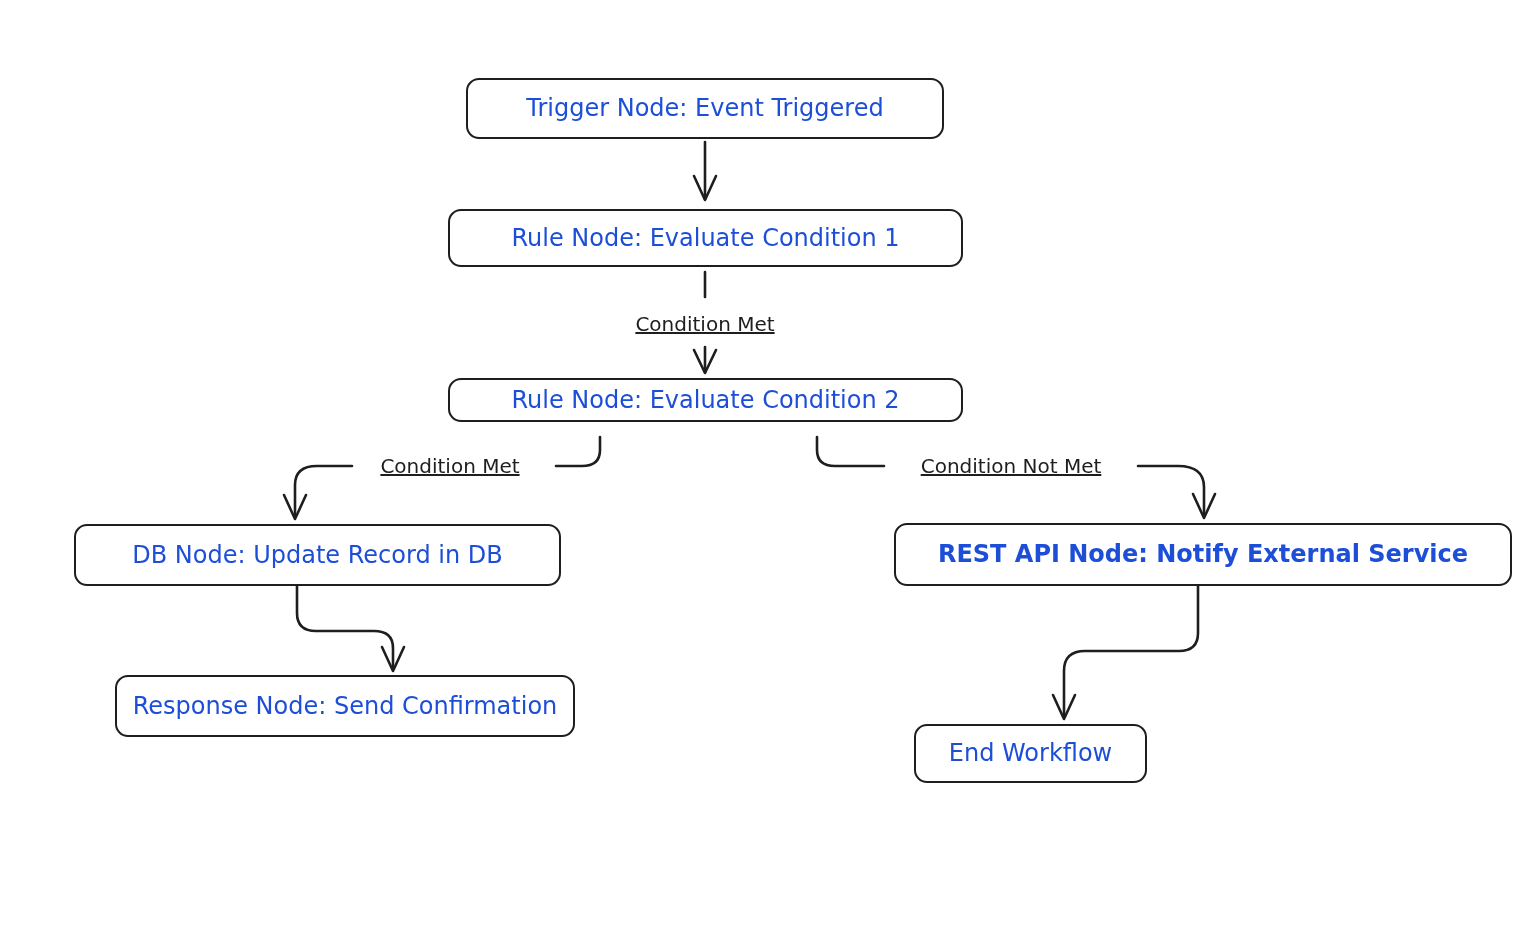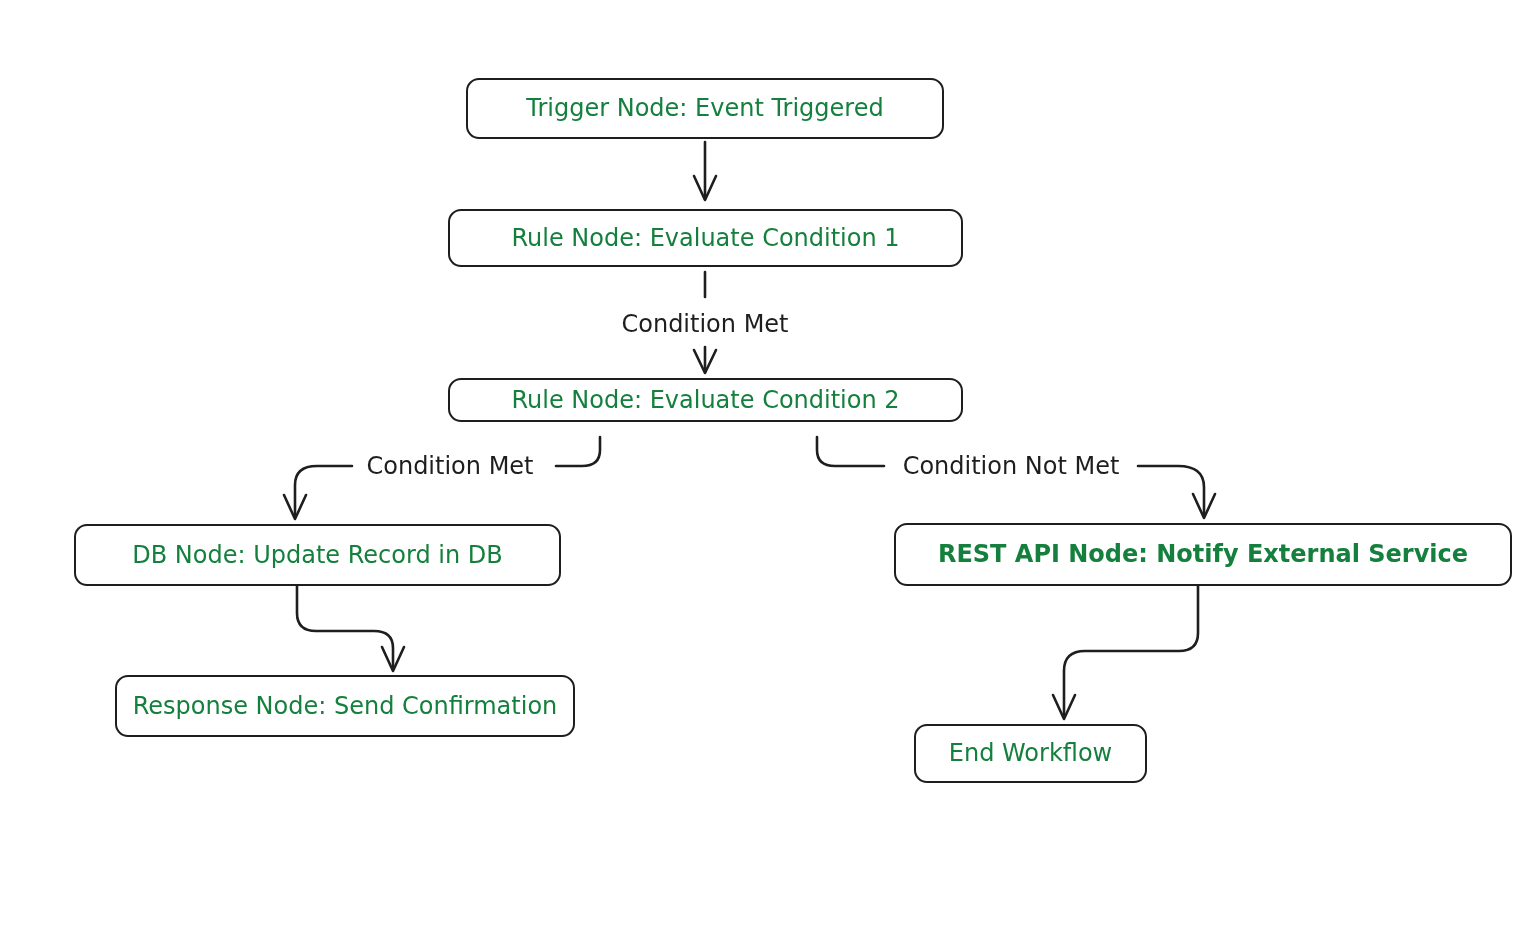--- a/index.html
+++ b/index.html
@@ -37,31 +37,32 @@
     box-sizing: border-box;
     background: #ffffff;
     border: 2.6px solid #1e1e1e;
     border-radius: 13px;
     display: flex;
     align-items: center;
     justify-content: center;
     font-size: 24px;
     line-height: 1.2;
     white-space: nowrap;
-    color: #15803d;
+    color: #1d4ed8;
   }
   .edge-label {
     position: absolute;
     z-index: 3;
     transform: translate(-50%, -50%);
-    font-size: 24px;
+    font-size: 20px;
     white-space: nowrap;
     color: #1e1e1e;
     background: #ffffff;
     padding: 0 4px;
+    text-decoration: underline;
   }
   
   .node-trigger  { left: 466px;  top: 78px;  width: 478px; height: 61px; }
   .node-rule1    { left: 448px;  top: 209px; width: 515px; height: 58px; }
   .node-rule2    { left: 448px;  top: 378px; width: 515px; height: 44px; }
   .node-db       { left: 50px;   top: 524px; width: 487px; height: 62px; margin-left: 24px; }
   .node-rest     { left: 894px;  top: 523px; width: 618px; height: 63px; font-weight: bold; }
   .node-response { left: 115px;  top: 675px; width: 460px; height: 62px; }
   .node-end      { left: 914px;  top: 724px; width: 233px; height: 59px; }
   

